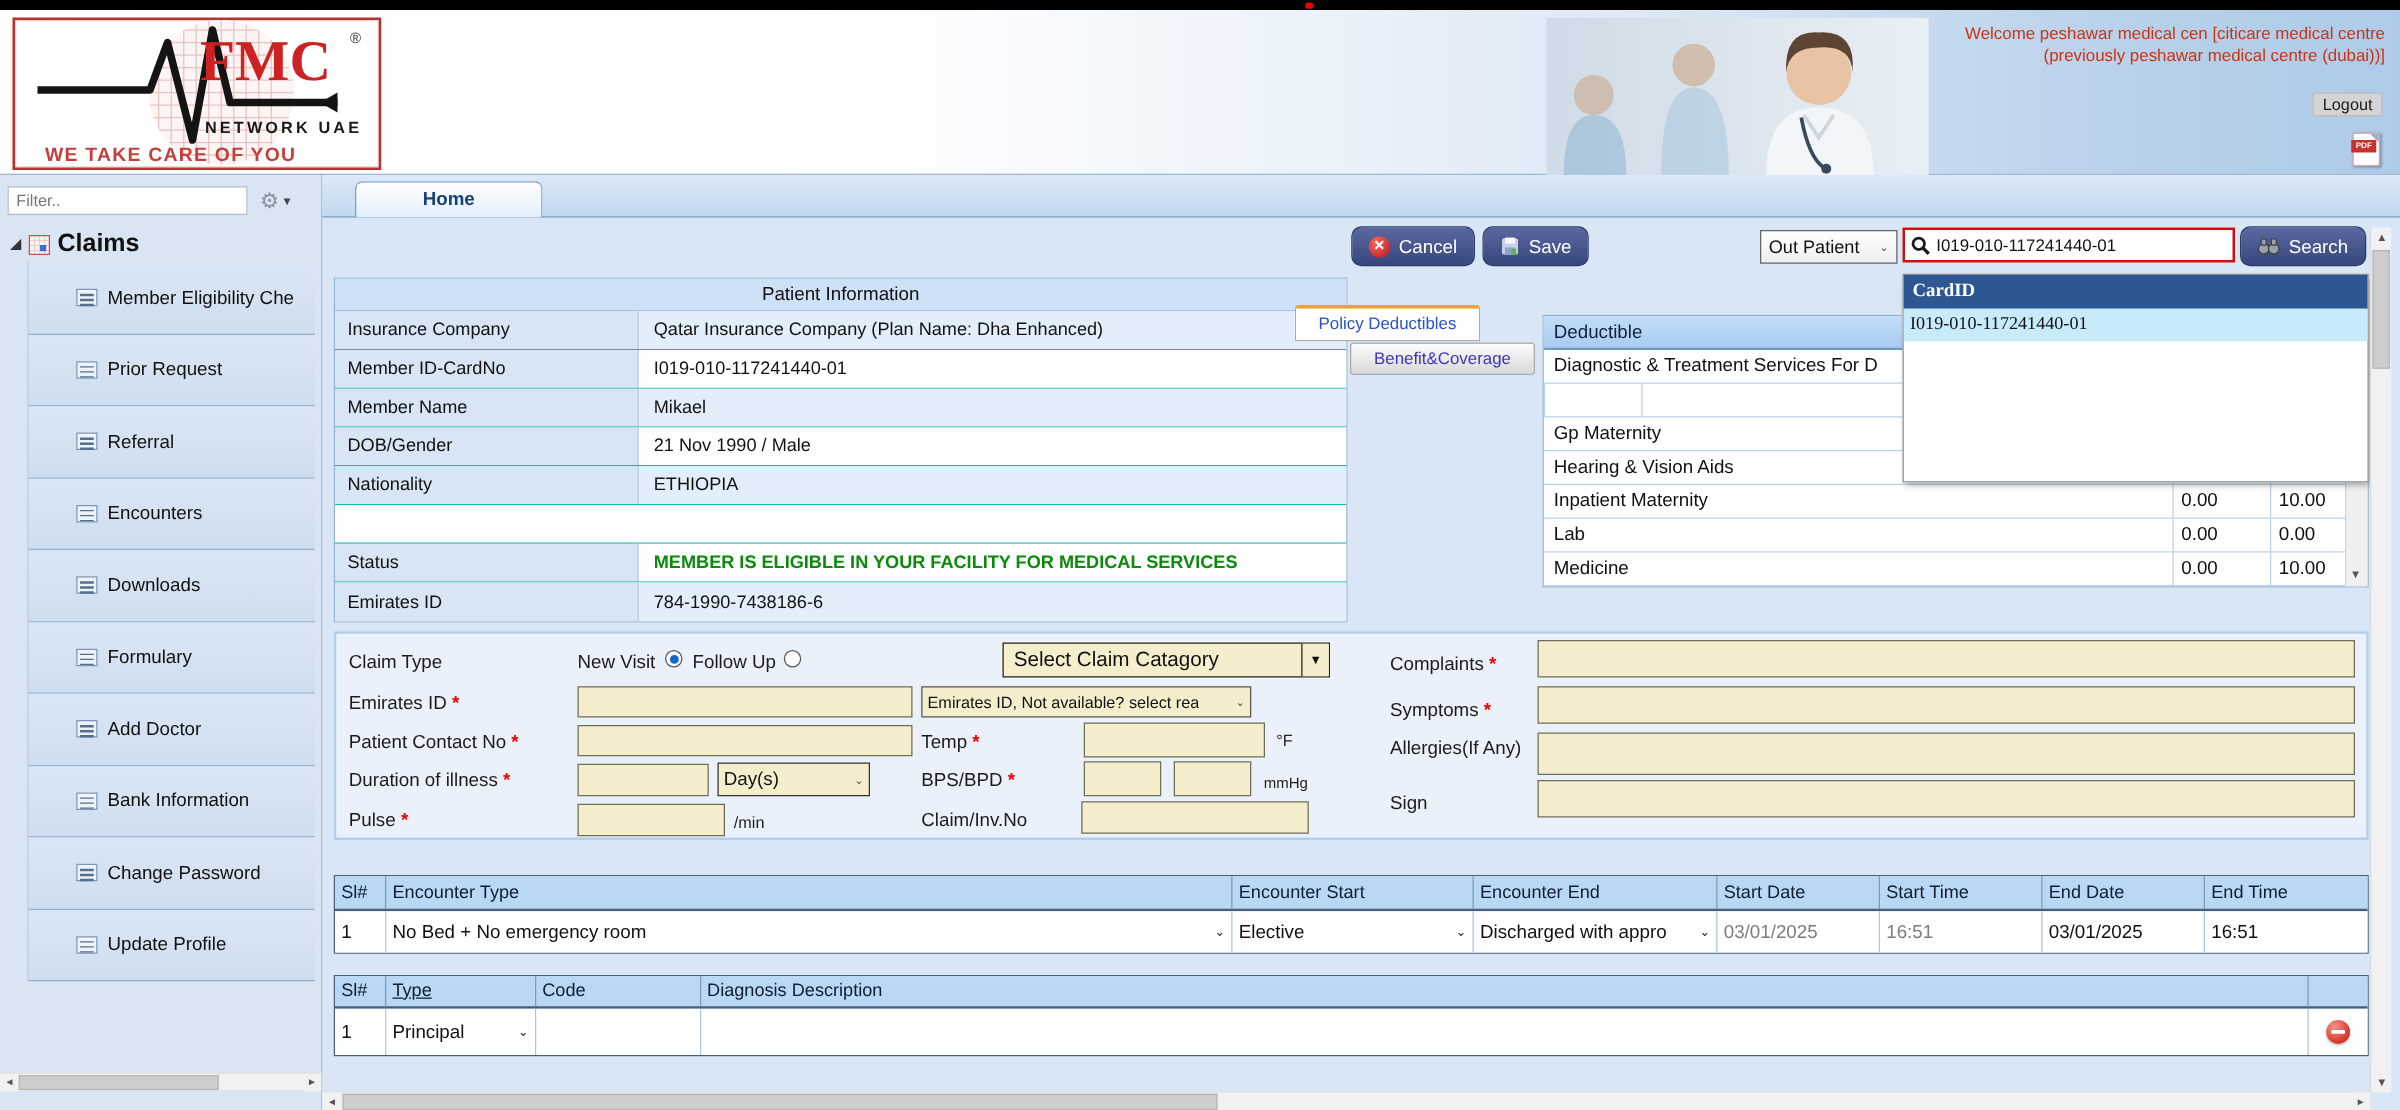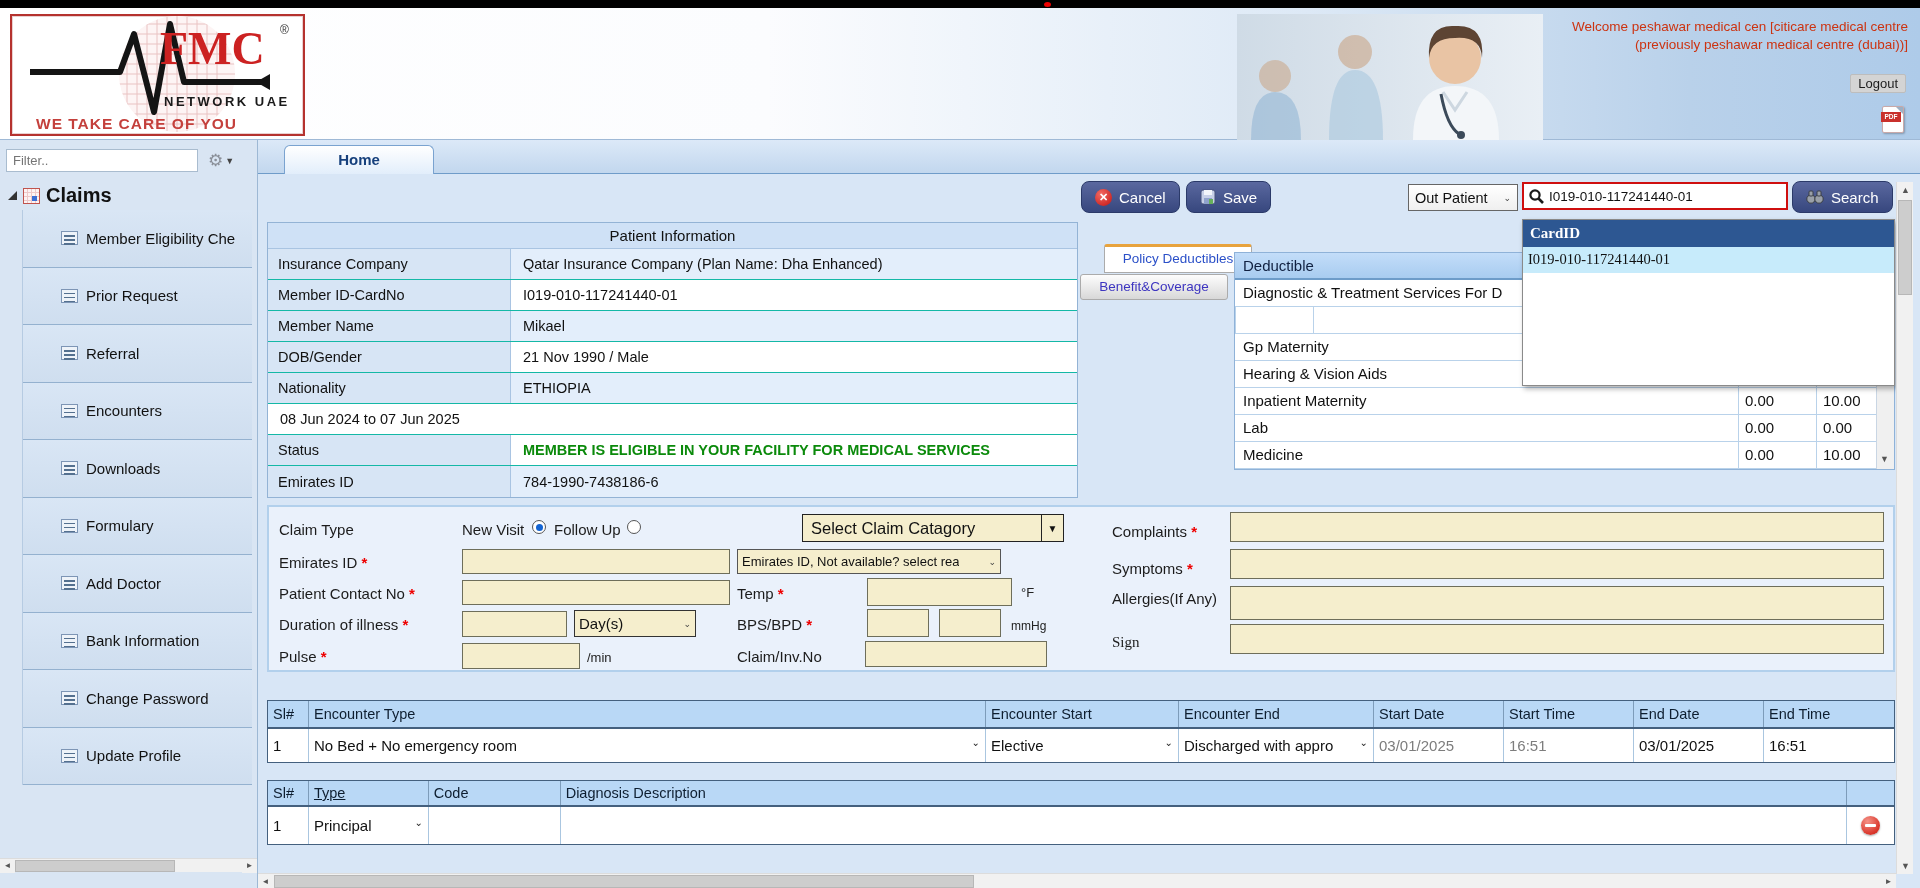--- a/index.html
+++ b/index.html
@@ -64,21 +64,21 @@
   .pi-table { left:9px; top:82px; width:811px; border:1px solid #93b3d5; background:#fff; }
   .pi-title { height:26px; background:#cfe1f6; border-bottom:1px solid #a9c4e2; text-align:center; font-size:15px; color:#111; line-height:26px; }
   .pi-row { display:flex; height:31px; border-bottom:1px solid #14b8a6; }
   .pi-row:last-child { border-bottom:none; }
   .pi-label { width:243px; background:#d7e5f5; border-right:1px solid #a9c4e2; font-size:14.5px; color:#111; padding:0 10px; display:flex; align-items:center; }
   .pi-value { flex:1; font-size:14.5px; color:#111; padding:0 12px; display:flex; align-items:center; background:#fff; }
   .pi-row.shade .pi-value { background:#e3eefb; }
   .pi-value.green { color:#0b8a0b; font-weight:bold; }
 
   
-  .ptab1 { left:846px; top:104px; width:148px; height:29px; background:#fff; border:1px solid #ababab; border-top:3px solid #e8a33d; border-radius:3px 3px 0 0; color:#2b50c8; font-size:13.5px; text-align:center; line-height:24px; cursor:pointer; }
+  .ptab1 { left:778px; top:104px; width:148px; height:29px; background:#fff; border:1px solid #ababab; border-top:3px solid #e8a33d; border-radius:3px 3px 0 0; color:#2b50c8; font-size:13.5px; text-align:center; line-height:24px; cursor:pointer; }
   .ptab2 { left:822px; top:134px; width:148px; height:26px; background:linear-gradient(#fdfdfd,#d8d8d8); border:1px solid #ababab; border-radius:3px; color:#3d35c0; font-size:13.5px; text-align:center; line-height:24px; cursor:pointer; }
   .ded-table { left:976px; top:112px; width:661px; height:218px; background:#fff; border:1px solid #8fb2d8; }
   .ded-head { height:27px; background:linear-gradient(#c3ddf9,#a8ccf0); border-bottom:2px solid #6d9cc9; font-size:15px; color:#102040; padding:0 8px; line-height:25px; }
   .ded-row { display:flex; height:27px; border-bottom:1px solid #b9d2ea; font-size:15px; color:#111; }
   .ded-name { flex:1; padding:0 8px; line-height:26px; white-space:nowrap; overflow:hidden; }
   .ded-v { width:78px; border-left:1px solid #b9d2ea; padding:0 6px; line-height:26px; }
   .ded-gutter { position:absolute; right:0; top:27px; bottom:0; width:18px; background:#f0f0f0; border-left:1px solid #c9d6e4; }
   .ded-gutter .down { position:absolute; bottom:5px; left:3px; font-size:9px; color:#555; }
 
   
@@ -98,21 +98,21 @@
   .radio { width:14px; height:14px; border-radius:50%; border:1px solid #555; background:#fff; display:inline-block; position:relative; top:2px; cursor:pointer; }
   .radio.on::after { content:""; position:absolute; left:2.5px; top:2.5px; width:7px; height:7px; border-radius:50%; background:#1464d2; }
   .unit { position:absolute; font-size:13px; color:#222; }
 
   
   .grid-table { background:#fff; border:1px solid #44607e; }
   .g-head { display:flex; background:#b9d8f6; border-bottom:2px solid #44607e; }
   .g-hc { font-size:14.5px; color:#0e1e30; padding:4px 5px; border-right:1px solid #7d9cba; display:flex; align-items:center; }
   .g-row { display:flex; background:#fff; }
   .g-c { font-size:15px; color:#111; padding:0 5px; border-right:1px solid #aac6e0; display:flex; align-items:center; }
-  .cellsel { flex:1; display:flex; justify-content:space-between; cursor:pointer;gap:24px; }
+  .cellsel { flex:1; display:flex; align-items:center; justify-content:space-between; cursor:pointer;gap:24px; }
   .cellsel .caret { font-size:10px; color:#222; }
   .gray { color:#7d7d7d; }
   .enc-table { left:9px; top:560px; width:1628px; }
   .dx-table { left:9px; top:640px; width:1628px; }
   .minus-icon { width:19px; height:19px; border-radius:50%; background:radial-gradient(circle at 35% 28%,#f59287,#d9352a 70%,#b7231a); box-shadow:0 1px 2px rgba(0,0,0,.35); position:relative; cursor:pointer; margin:auto; }
   .minus-icon::after { content:""; position:absolute; left:4px; top:8px; width:11px; height:3px; background:#fff; border-radius:1px; }
 
   
   .main-hscroll { left:0; top:733px; width:1638px; height:15px; background:#f1f1f1; border-top:1px solid #dcdcdc; }
   .main-hscroll .thumb { position:absolute; left:16px; top:1px; width:700px; height:13px; background:#cdcdcd; border:1px solid #b7b7b7; }
@@ -302,21 +302,20 @@
       </div>
     <div class="pi-row">
         <div class="pi-label">DOB/Gender</div>
         <div class="pi-value">21 Nov 1990 / Male</div>
       </div>
     <div class="pi-row shade">
         <div class="pi-label">Nationality</div>
         <div class="pi-value">ETHIOPIA</div>
       </div>
     <div class="pi-row">
-        <div class="pi-value">08 Jun 2024 to 07 Jun 2025</div>
       </div>
     <div class="pi-row">
         <div class="pi-label">Status</div>
         <div class="pi-value green">MEMBER IS ELIGIBLE IN YOUR FACILITY FOR MEDICAL SERVICES</div>
       </div>
     <div class="pi-row shade">
         <div class="pi-label">Emirates ID</div>
         <div class="pi-value">784-1990-7438186-6</div>
       </div>
   </div>
@@ -410,21 +409,21 @@
     <span class="flabel" style="left:468px;top:109px;"><span>BPS/BPD</span> <b class="req">*</b></span>
     <input class="tinput" style="left: 598px; top: 102px; width: 62px; height: 28px;">
     <input class="tinput" style="left: 670px; top: 102px; width: 62px; height: 28px;">
     <span class="unit" style="left:742px;top:112px;font-size:12px;">mmHg</span>
 
     <span class="flabel" style="left:10px;top:141px;"><span>Pulse</span> <b class="req">*</b></span>
     <input class="tinput" style="left: 193px; top: 136px; width: 118px; height: 26px;">
     <span class="unit" style="left:318px;top:143px;">/min</span>
     <span class="flabel" style="left:468px;top:141px;">Claim/Inv.No</span>
     <input class="tinput" style="left: 596px; top: 134px; width: 182px; height: 26px;">
-    <span class="flabel" style="left:843px;top:127px;font-family:Liberation Serif, serif;">Sign</span>
+    <span class="flabel" style="left:843px;top:127px;">Sign</span>
     <input class="tinput" style="left: 961px; top: 117px; width: 654px; height: 30px;">
   </div>
 
   <div class="abs grid-table enc-table">
     <div class="g-head" style="height:28px;">
       <div class="g-hc" style="width:41px;">Sl#</div>
       <div class="g-hc" style="width:677px;">Encounter Type</div>
       <div class="g-hc" style="width:193px;">Encounter Start</div>
       <div class="g-hc" style="width:195px;">Encounter End</div>
       <div class="g-hc" style="width:130px;">Start Date</div>

